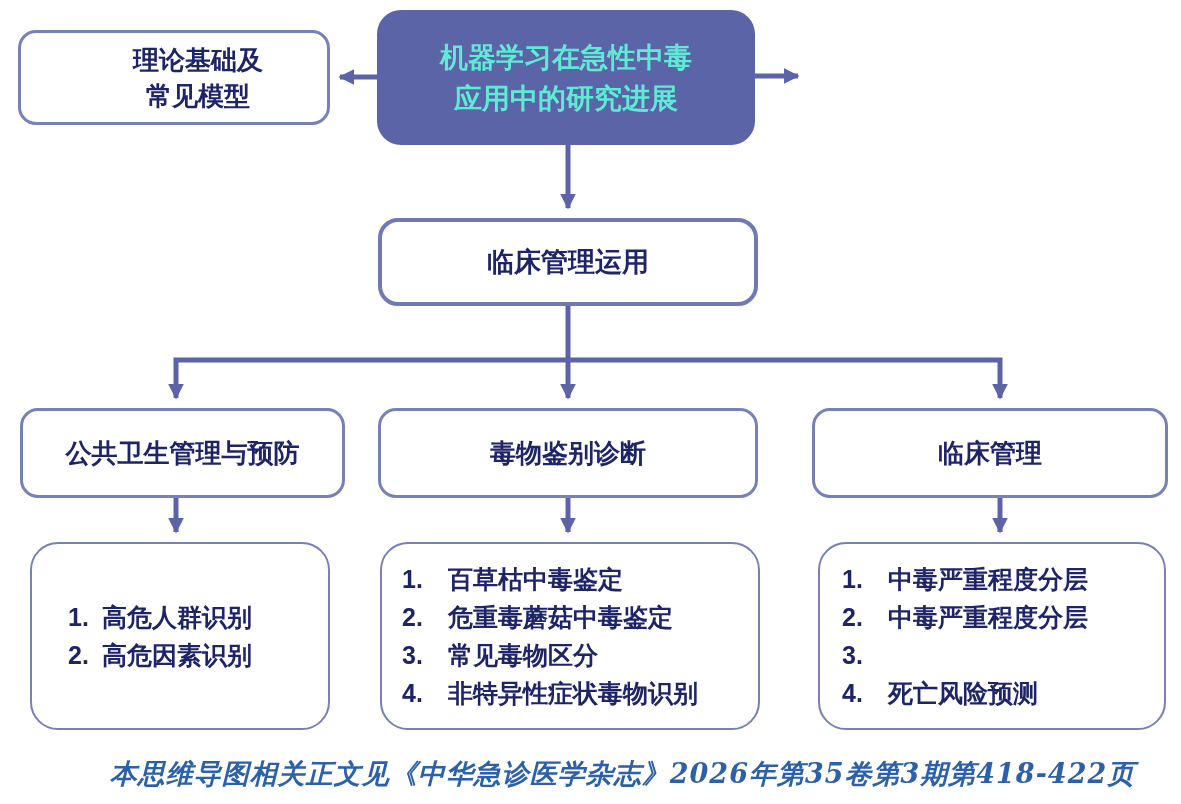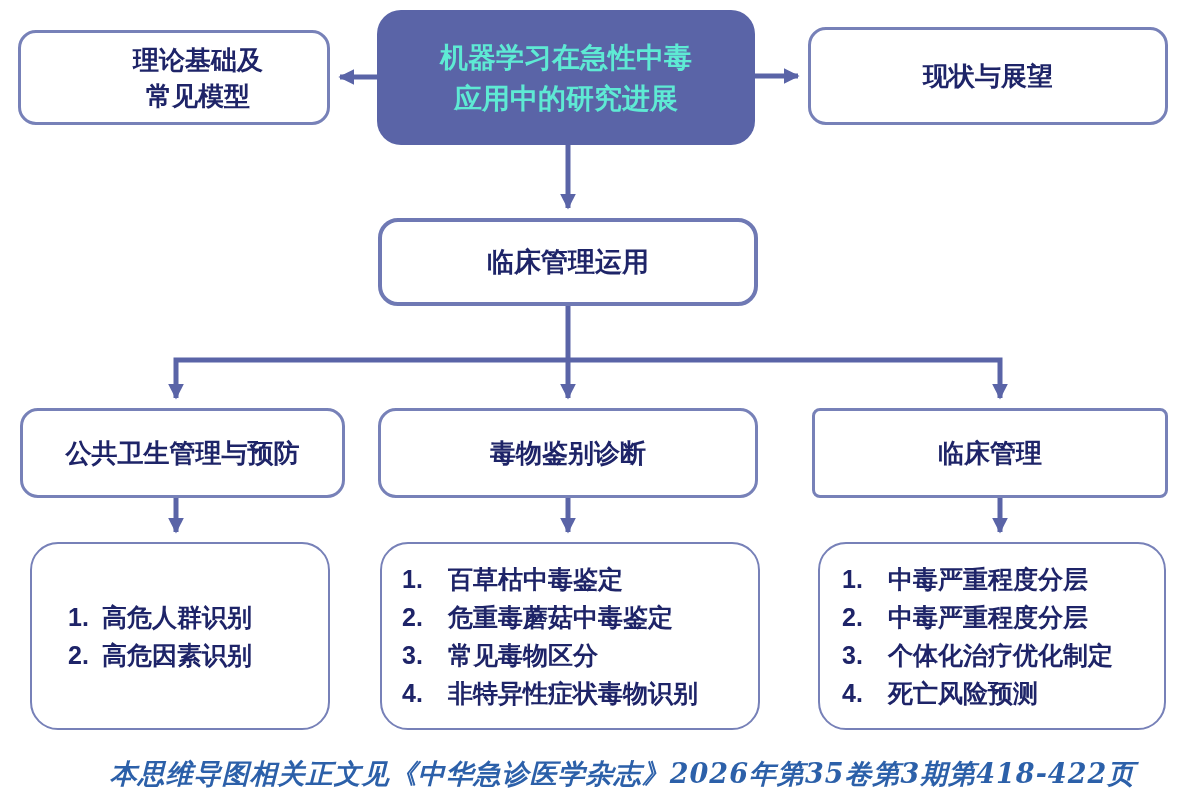--- a/index.html
+++ b/index.html
@@ -15,21 +15,21 @@
   }
   .outlined{background:#ffffff;border:3px solid #7781b8;}
   .solid{background:#5a64a7;color:#5eead4;border:none;border-radius:24px;}
 
   .node-root{left:377px;top:10px;width:378px;height:135px;font-size:28px;line-height:41px;}
   .node-theory{left:18px;top:30px;width:312px;height:95px;font-size:26px;line-height:36px;border-radius:18px;padding-left:48px;}
   .node-outlook{left:808px;top:27px;width:360px;height:98px;font-size:26px;border-radius:18px;}
   .node-clinapp{left:378px;top:218px;width:380px;height:88px;font-size:27px;border:4px solid #6f79b4;}
   .node-public{left:20px;top:408px;width:325px;height:90px;font-size:26px;border-radius:18px;}
   .node-toxin{left:378px;top:408px;width:380px;height:90px;font-size:26px;border-radius:18px;text-align:right;}
-  .node-clinmgmt{left:812px;top:408px;width:356px;height:90px;font-size:26px;border-radius:8px;}
+  .node-clinmgmt{left:812px;top:408px;width:356px;height:90px;font-size:26px;border-radius:18px;}
 
   .detail{
     position:absolute;box-sizing:border-box;background:#ffffff;
     border:2.5px solid #7781b8;border-radius:28px;
     display:flex;flex-direction:column;justify-content:center;
     color:#1e2468;font-weight:bold;font-size:25px;line-height:38px;
   }
   .detail-left{left:30px;top:542px;width:300px;height:188px;padding-left:36px;}
   .detail-mid{left:380px;top:542px;width:380px;height:188px;padding-left:20px;}
   .detail-right{left:818px;top:542px;width:348px;height:188px;padding-left:22px;}
@@ -76,23 +76,20 @@
   <div class="box outlined node-theory">
     <div>理论基础及</div>
     <div>常见模型</div>
   </div>
 
   <div class="box solid node-root">
     <div>机器学习在急性中毒</div>
     <div>应用中的研究进展</div>
   </div>
 
-  <div class="box outlined node-outlook">
-    <div>现状与展望</div>
-  </div>
 
   <div class="box outlined node-clinapp">
     <div>临床管理运用</div>
   </div>
 
   <div class="box outlined node-public">
     <div>公共卫生管理与预防</div>
   </div>
   <div class="box outlined node-toxin">
     <div>毒物鉴别诊断</div>
@@ -135,21 +132,20 @@
     <div class="item">
       <span class="num">1.</span>
       <span class="txt">中毒严重程度分层</span>
     </div>
     <div class="item">
       <span class="num">2.</span>
       <span class="txt">中毒严重程度分层</span>
     </div>
     <div class="item">
       <span class="num">3.</span>
-      <span class="txt">个体化治疗优化制定</span>
     </div>
     <div class="item">
       <span class="num">4.</span>
       <span class="txt">死亡风险预测</span>
     </div>
   </div>
 
   <div class="caption">本思维导图相关正文见《中华急诊医学杂志》2026年第35卷第3期第418-422页</div>
 
 </div>

